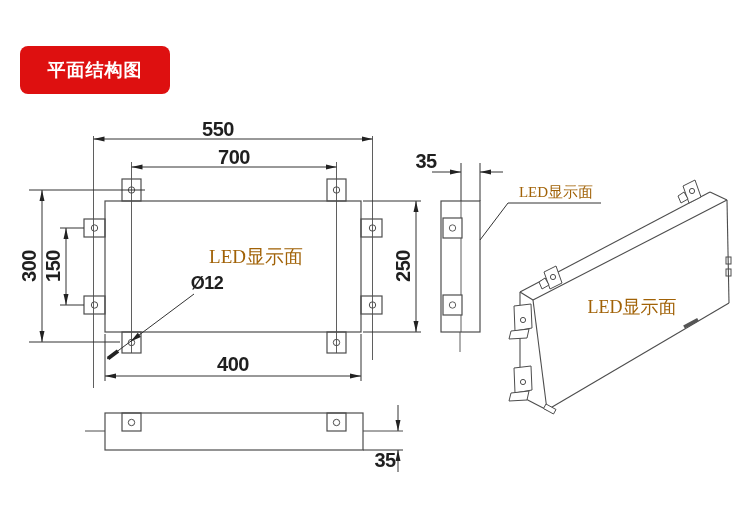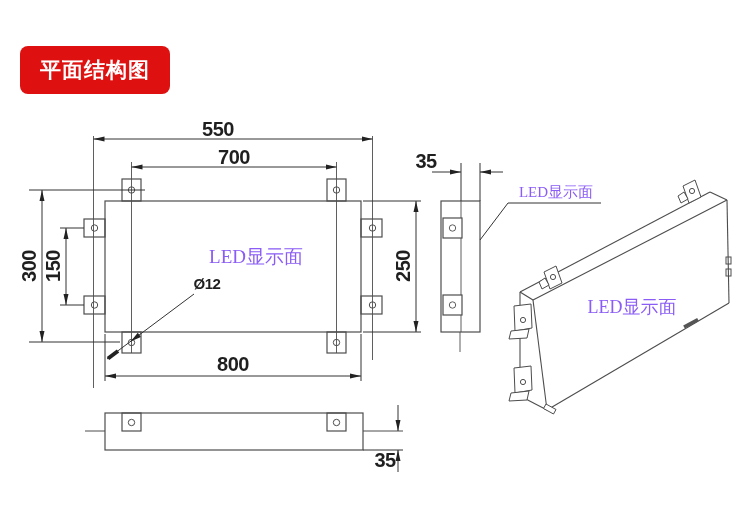--- a/index.html
+++ b/index.html
@@ -2,24 +2,24 @@
 <html><head>
 <meta charset="utf-8">
 <style>
   html,body{margin:0;padding:0;background:#ffffff;}
   #stage{position:relative;width:750px;height:515px;background:#ffffff;overflow:hidden;
          font-family:"Liberation Sans","DejaVu Sans",sans-serif;}
   svg{position:absolute;left:0;top:0;}
   .txt{position:absolute;transform:translate(-50%,-50%);white-space:nowrap;color:#1a1a1a;}
   .dim{font-weight:700;font-size:20px;letter-spacing:-0.5px;color:#1f1f1f;}
   .dim.vert{transform:translate(-50%,-50%) rotate(-90deg);}
-  .cjk{font-family:"Liberation Serif","DejaVu Serif",serif;color:#8b5cf6;}
+  .cjk{font-family:"Liberation Serif","DejaVu Serif",serif;color:#a16207;}
   #banner{position:absolute;left:20px;top:46px;width:150px;height:48px;background:#de1010;
           border-radius:8px;display:flex;align-items:center;justify-content:center;}
-  #banner span{color:#ffffff;font-size:21px;font-weight:700;letter-spacing:1px;}
+  #banner span{color:#ffffff;font-size:18px;font-weight:700;letter-spacing:1px;}
 </style>
 </head>
 <body>
 
 <div id="stage">
 
   <div id="banner">
     <span>平面结构图</span>
   </div>
 
@@ -165,21 +165,21 @@
       <line x1="684" y1="327" x2="698" y2="319.5" stroke-width="3.5" stroke="#555"></line>
       <polygon points="546,404 556,409.5 553.5,414 543.5,408.5" fill="#fff"></polygon>
     </g>
   </svg>
 
   <div class="txt dim" style="left:218px;top:129px;">550</div>
   <div class="txt dim" style="left:234px;top:157px;">700</div>
   <div class="txt dim vert" style="left:29px;top:266px;">300</div>
   <div class="txt dim vert" style="left:53px;top:266px;">150</div>
   <div class="txt dim vert" style="left:403px;top:266px;">250</div>
-  <div class="txt dim" style="left:233px;top:364px;">800</div>
-  <div class="txt dim" style="left:207px;top:283px;font-size:15px;">Ø12</div>
+  <div class="txt dim" style="left:233px;top:364px;">400</div>
+  <div class="txt dim" style="left:207px;top:283px;font-size:18px;">Ø12</div>
   <div class="txt cjk" style="left:256px;top:257px;font-size:19px;">LED显示面</div>
   <div class="txt dim" style="left:426px;top:161px;">35</div>
   <div class="txt cjk" style="left:556px;top:192px;font-size:15px;">LED显示面</div>
   <div class="txt dim" style="left:385px;top:460px;">35</div>
   <div class="txt cjk" style="left:632px;top:307px;font-size:18px;">LED显示面</div>
 
 </div>
 
 </body></html>

